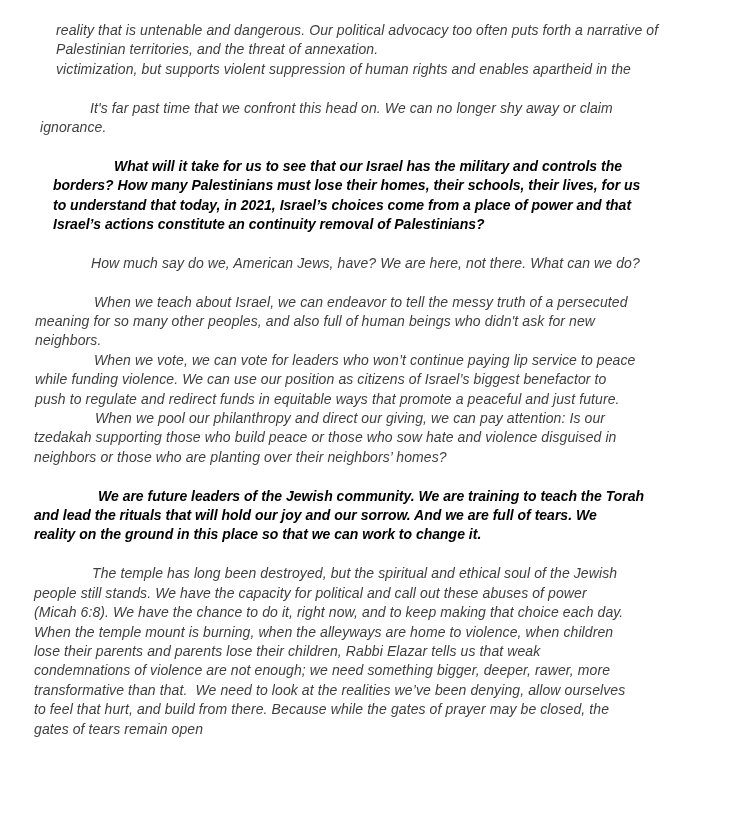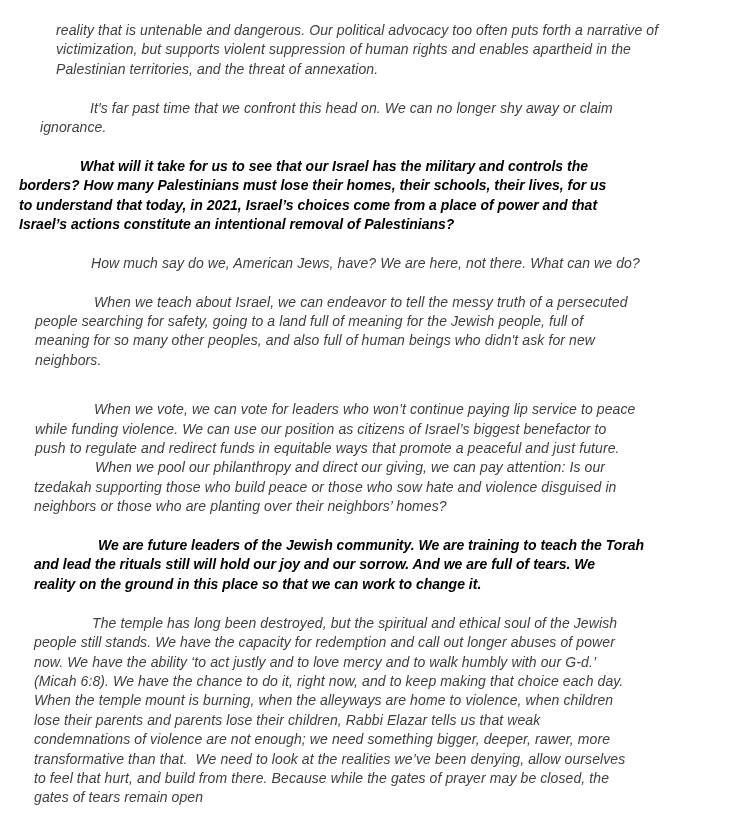--- a/index.html
+++ b/index.html
@@ -40,61 +40,59 @@
     font-style: italic;
   }
 </style>
 </head>
 <body>
 
 <div class="doc">
   <div>
       <div class="para" style="margin-left: 56px;">
         <div class="line" style="padding-left: 0px;">reality that is untenable and dangerous. Our political advocacy too often puts forth a narrative of</div>
+        <div class="line">Palestinian territories, and the threat of annexation.</div>
         <div class="line">victimization, but supports violent suppression of human rights and enables apartheid in the</div>
-        <div class="line">Palestinian territories, and the threat of annexation.</div>
       </div>
       <div class="para gap" style="margin-left: 40px;">
         <div class="line" style="padding-left: 50px;">It's far past time that we confront this head on. We can no longer shy away or claim</div>
         <div class="line">ignorance.</div>
       </div>
-      <div class="para bold gap" style="margin-left: 19px;">
+      <div class="para bold gap" style="margin-left: 53px;">
         <div class="line" style="padding-left: 61px;">What will it take for us to see that our Israel has the military and controls the</div>
         <div class="line">borders? How many Palestinians must lose their homes, their schools, their lives, for us</div>
         <div class="line">to understand that today, in 2021, Israel’s choices come from a place of power and that</div>
-        <div class="line">Israel’s actions constitute an intentional removal of Palestinians?</div>
+        <div class="line">Israel’s actions constitute an continuity removal of Palestinians?</div>
       </div>
       <div class="para gap" style="margin-left: 34px;">
         <div class="line" style="padding-left: 57px;">How much say do we, American Jews, have? We are here, not there. What can we do?</div>
       </div>
       <div class="para gap" style="margin-left: 35px;">
         <div class="line" style="padding-left: 59px;">When we teach about Israel, we can endeavor to tell the messy truth of a persecuted</div>
-        <div class="line">people searching for safety, going to a land full of meaning for the Jewish people, full of</div>
         <div class="line">meaning for so many other peoples, and also full of human beings who didn't ask for new</div>
         <div class="line">neighbors.</div>
       </div>
       <div class="para" style="margin-left: 35px;">
-        <div class="line" style="padding-left: 59px; margin-top: 30px;">When we vote, we can vote for leaders who won’t continue paying lip service to peace</div>
+        <div class="line" style="padding-left: 59px;">When we vote, we can vote for leaders who won’t continue paying lip service to peace</div>
         <div class="line">while funding violence. We can use our position as citizens of Israel’s biggest benefactor to</div>
         <div class="line">push to regulate and redirect funds in equitable ways that promote a peaceful and just future.</div>
       </div>
       <div class="para" style="margin-left: 34px;">
         <div class="line" style="padding-left: 61px;">When we pool our philanthropy and direct our giving, we can pay attention: Is our</div>
         <div class="line">tzedakah supporting those who build peace or those who sow hate and violence disguised in</div>
         <div class="line">neighbors or those who are planting over their neighbors’ homes?</div>
       </div>
       <div class="para bold gap" style="margin-left: 34px;">
         <div class="line" style="padding-left: 64px;">We are future leaders of the Jewish community. We are training to teach the Torah</div>
-        <div class="line">and lead the rituals still will hold our joy and our sorrow. And we are full of tears. We</div>
+        <div class="line">and lead the rituals that will hold our joy and our sorrow. And we are full of tears. We</div>
         <div class="line">reality on the ground in this place so that we can work to change it.</div>
       </div>
       <div class="para gap" style="margin-left: 34px;">
         <div class="line" style="padding-left: 58px;">The temple has long been destroyed, but the spiritual and ethical soul of the Jewish</div>
-        <div class="line">people still stands. We have the capacity for redemption and call out longer abuses of power</div>
-        <div class="line">now. We have the ability ‘to act justly and to love mercy and to walk humbly with our G-d.’</div>
+        <div class="line">people still stands. We have the capacity for political and call out these abuses of power</div>
         <div class="line">(Micah 6:8). We have the chance to do it, right now, and to keep making that choice each day.</div>
         <div class="line">When the temple mount is burning, when the alleyways are home to violence, when children</div>
         <div class="line">lose their parents and parents lose their children, Rabbi Elazar tells us that weak</div>
         <div class="line">condemnations of violence are not enough; we need something bigger, deeper, rawer, more</div>
         <div class="line">transformative than that.  We need to look at the realities we’ve been denying, allow ourselves</div>
         <div class="line">to feel that hurt, and build from there. Because while the gates of prayer may be closed, the</div>
         <div class="line">gates of tears remain open</div>
       </div>
     </div>
 </div>

